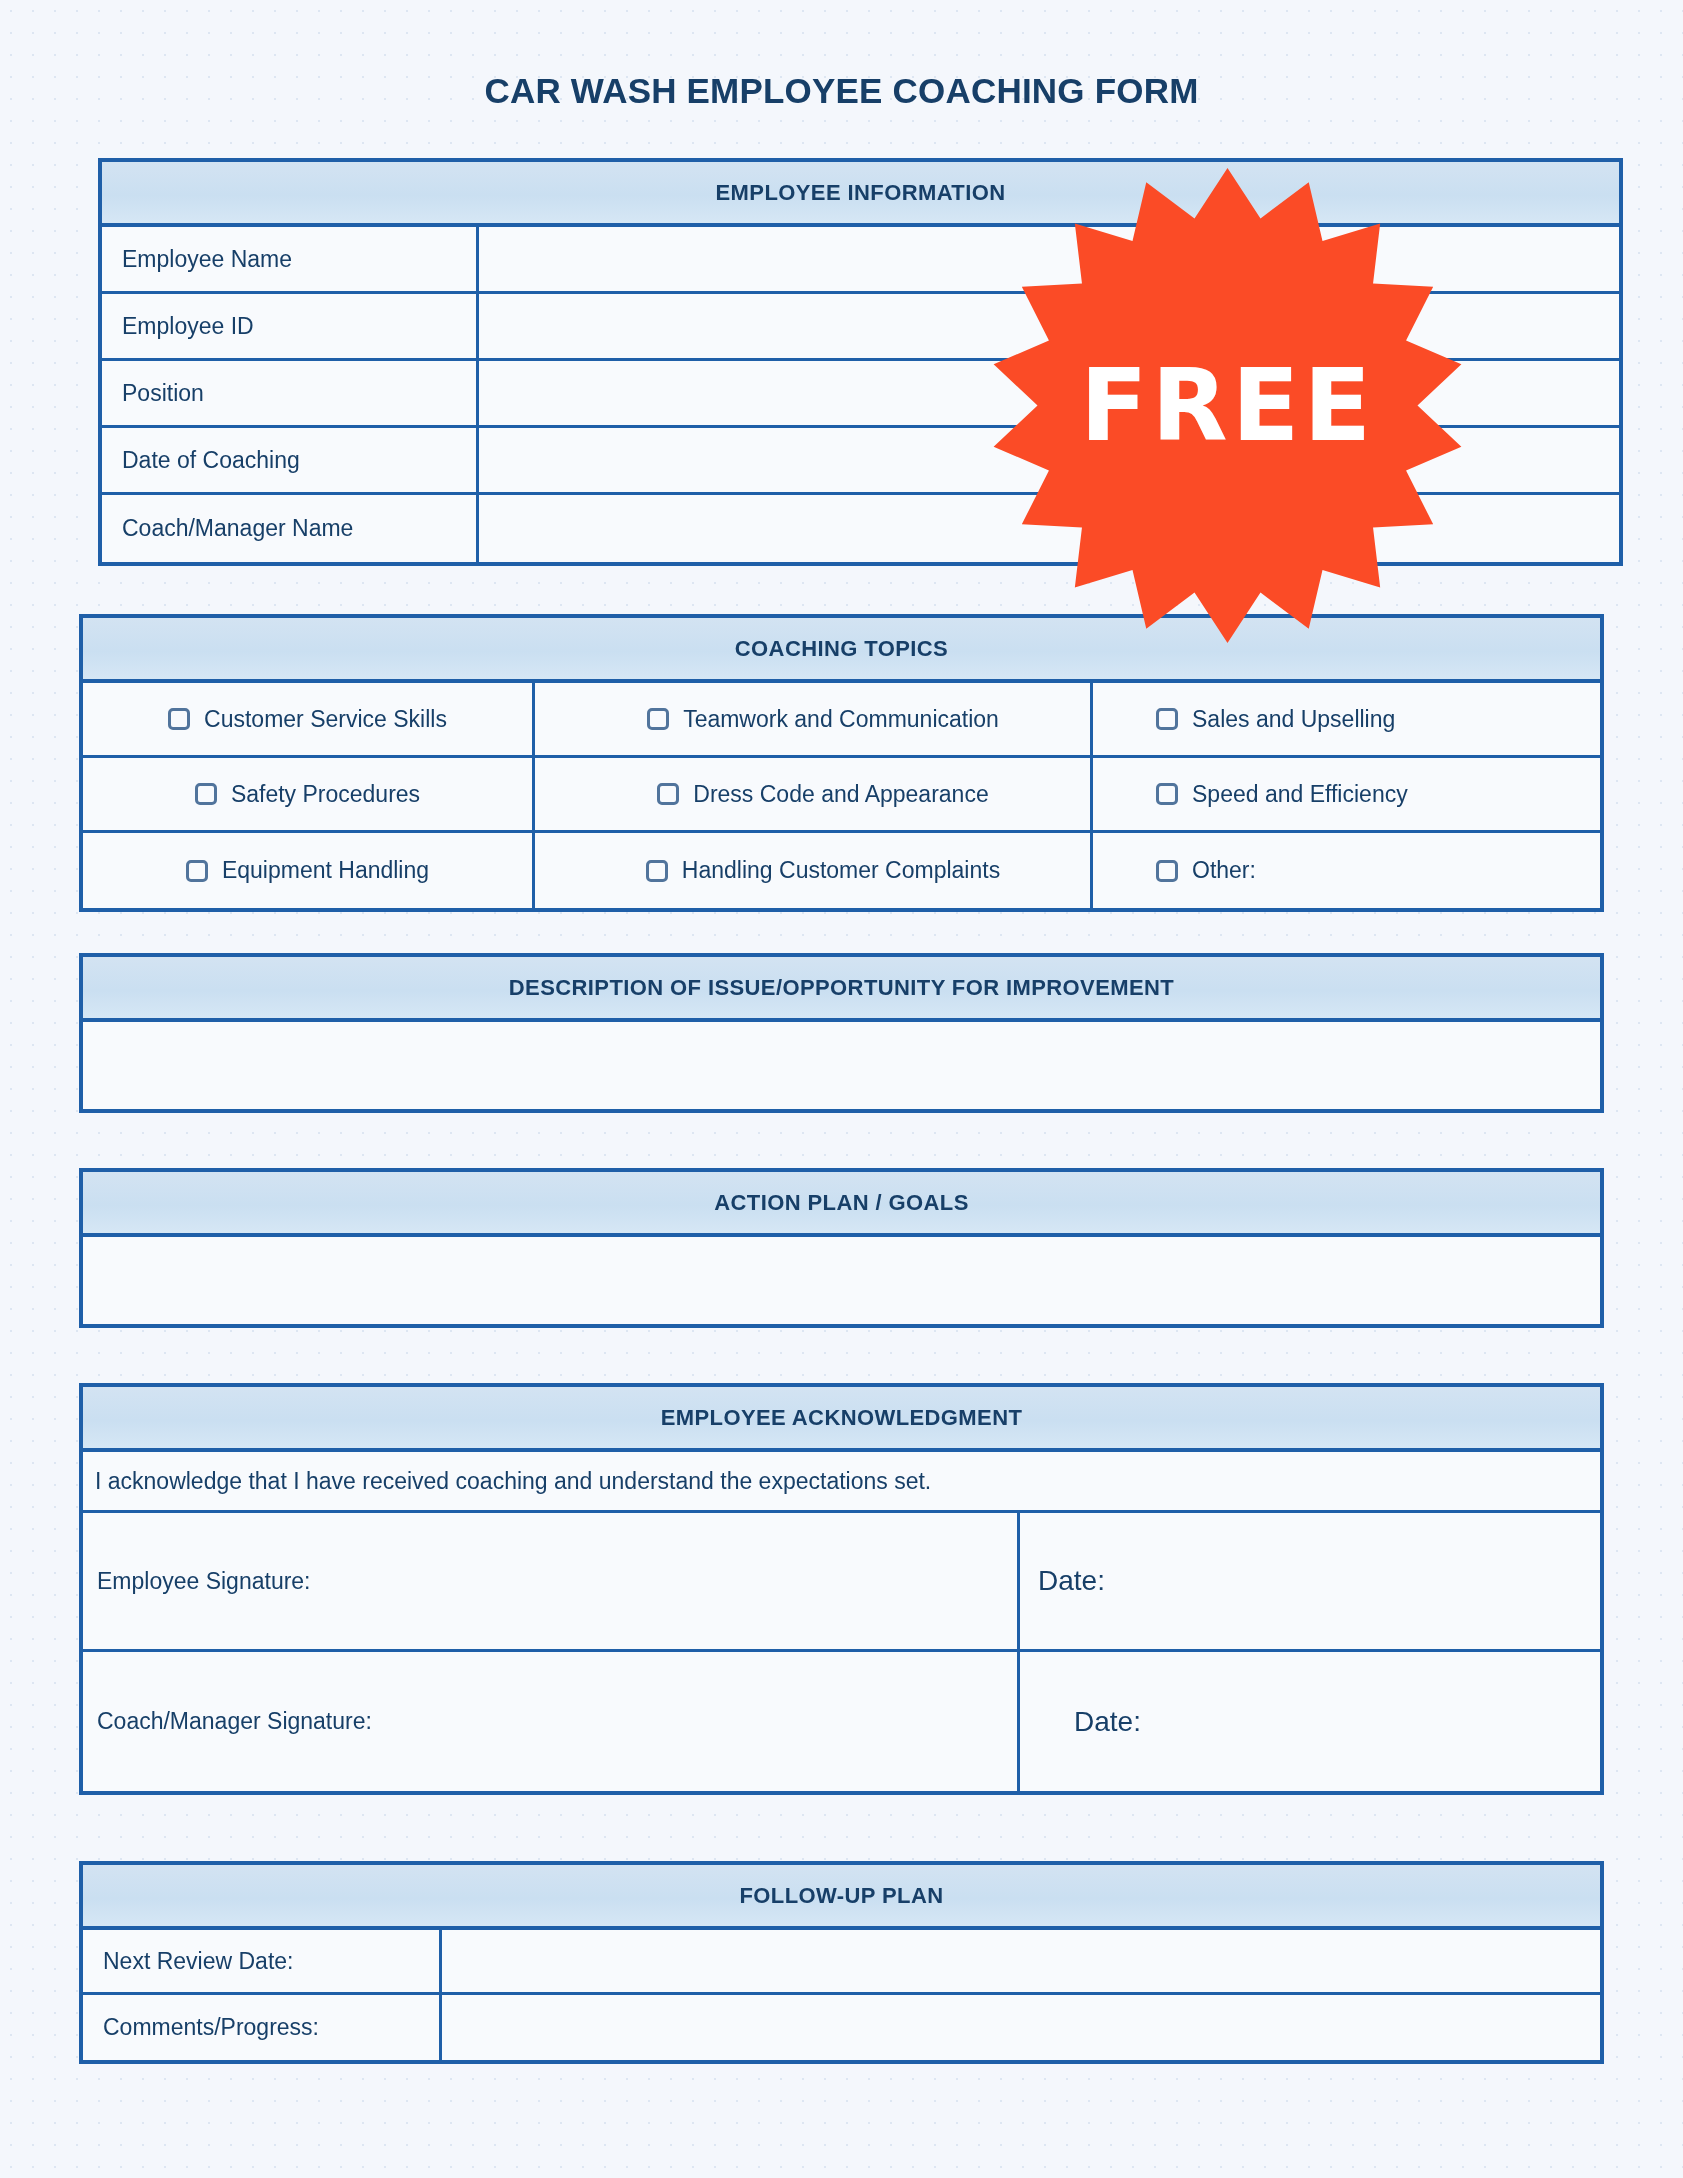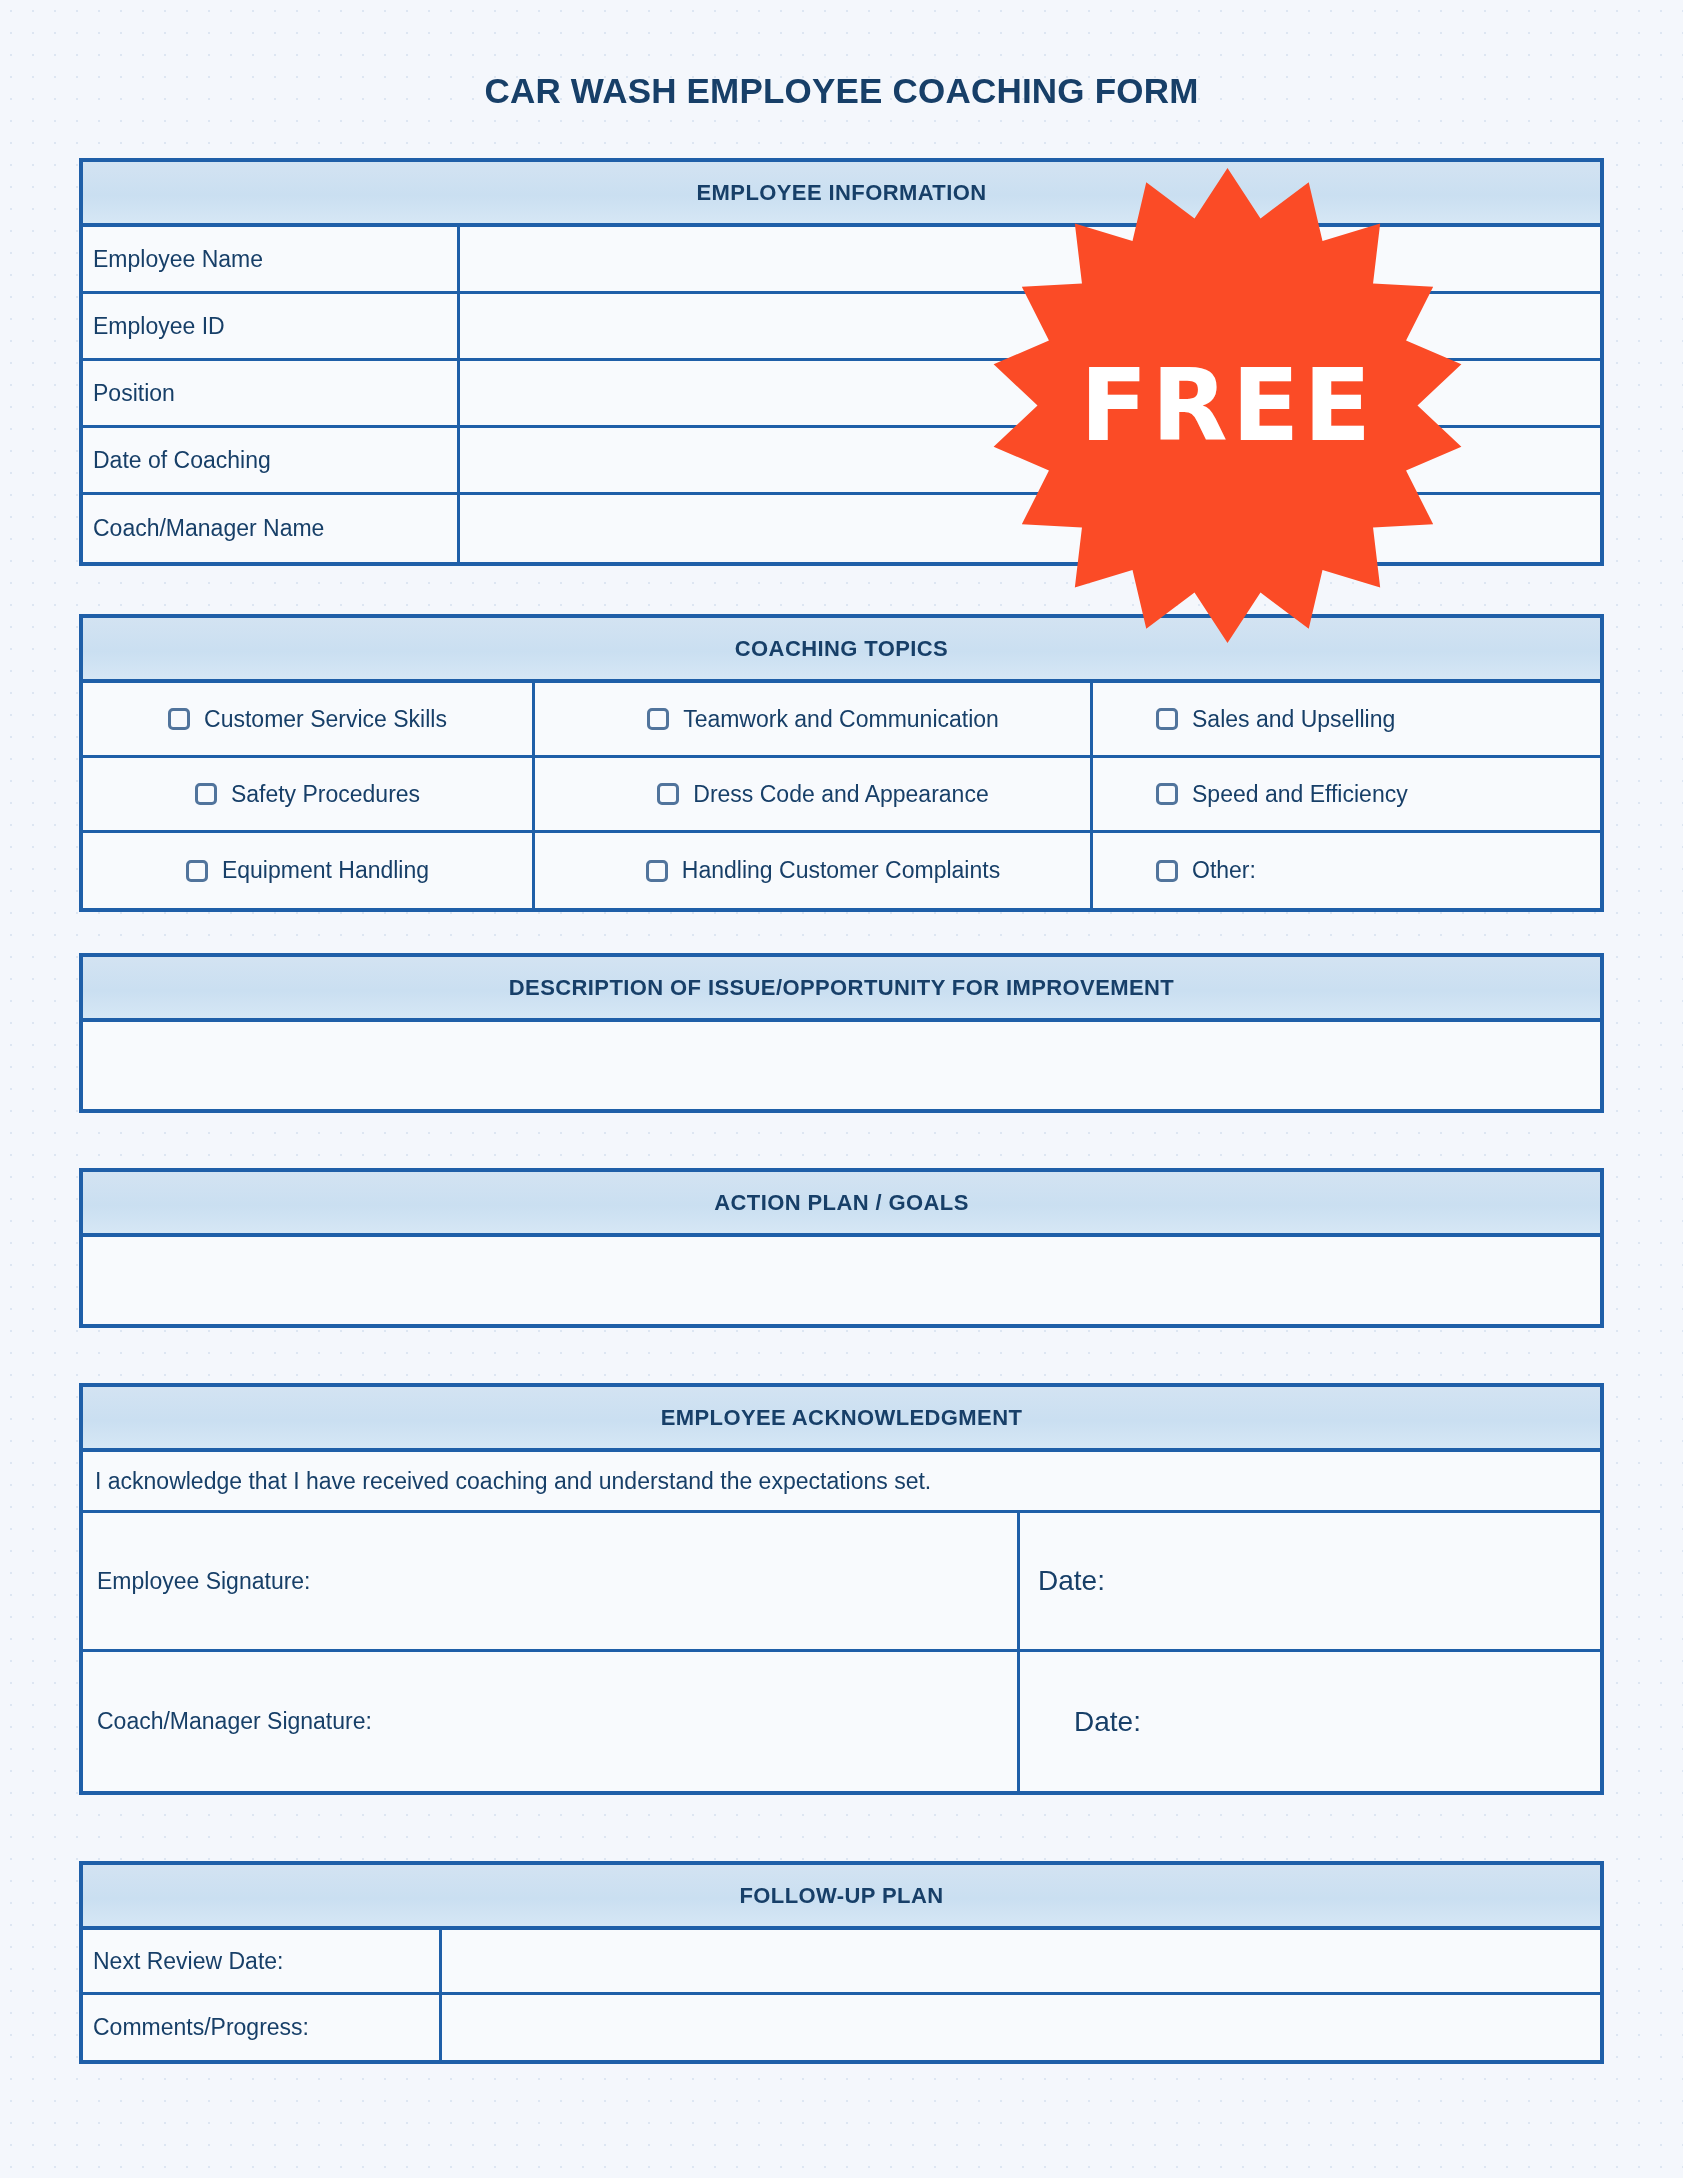--- a/index.html
+++ b/index.html
@@ -69,21 +69,21 @@
   }
   .kv-row:last-child { border-bottom: none; }
 
   .kv-label {
     box-sizing: border-box;
     border-right: 3px solid #1f5fa8;
     font-size: 23px;
     color: #173f68;
     display: flex;
     align-items: center;
-    padding-left: 10px;
+    padding-left: 20px;
   }
   .kv-value {
     flex: 1;
     box-sizing: border-box;
   }
 
   
   #employee-information .kv-row { height: 67px; }
   #employee-information .kv-label { width: 377px; }
 
@@ -199,21 +199,21 @@
     color: #ffffff;
   }
 </style>
 </head>
 <body>
 
 <div class="page">
 
   <div class="form-title">CAR WASH EMPLOYEE COACHING FORM</div>
 
-  <div class="section" id="employee-information" style="top:158px;">
+  <div class="section" id="employee-information" style="top:158px;margin-left:19px;">
     <div class="section-header">EMPLOYEE INFORMATION</div>
 
     <div class="kv-row">
       <div class="kv-label">Employee Name</div>
       <div class="kv-value"></div>
     </div>
     <div class="kv-row">
       <div class="kv-label">Employee ID</div>
       <div class="kv-value"></div>
     </div>

